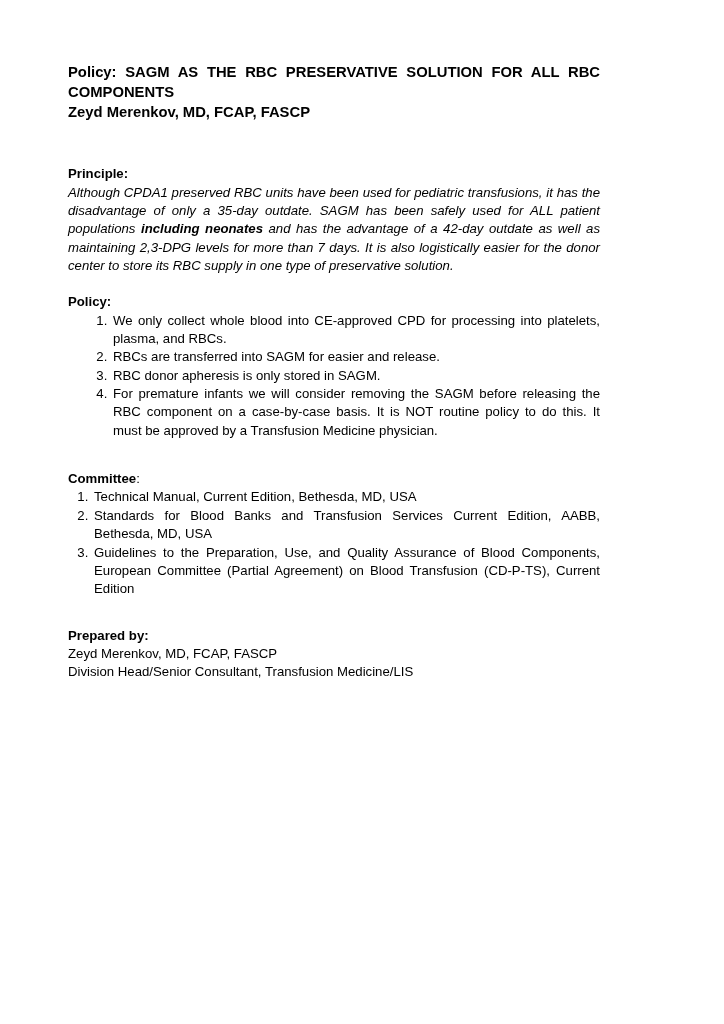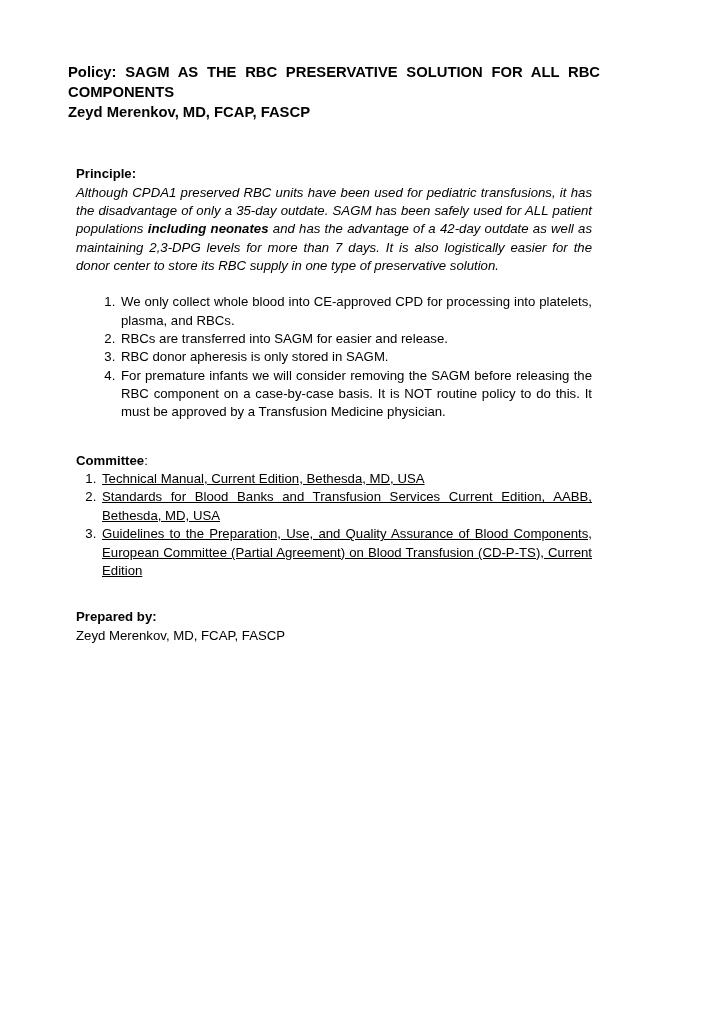--- a/index.html
+++ b/index.html
@@ -24,21 +24,21 @@
     font-size: 14.8px;
     font-weight: bold;
     line-height: 1.36;
     text-align: justify;
     margin: 0 0 43px 0;
   }
   .doc-header p {
     margin: 0;
   }
   .section {
-    margin: 8px;
+    margin: 0;
   }
   .sec-heading {
     font-weight: bold;
     margin: 0;
   }
   .sec-heading .colon-regular {
     font-weight: normal;
   }
   .body-par {
     margin: 0;
@@ -59,21 +59,20 @@
     padding-left: 43px;
   }
   .policy-list li {
     padding-left: 2px;
   }
   .ref-list {
     padding-left: 24px;
   }
   .ref-list li {
     padding-left: 2px;
-    text-decoration: underline;
   }
   .principle-section { margin-bottom: 18px; }
   .policy-section    { margin-bottom: 30px; }
   .references-section{ margin-bottom: 28px; }
   .prepared-section p { margin: 0; }
 </style>
 </head>
 <body>
 
 <div class="page">
@@ -82,35 +81,37 @@
     <p>Policy:  SAGM AS THE RBC PRESERVATIVE SOLUTION FOR ALL RBC COMPONENTS</p>
     <p>Zeyd Merenkov, MD, FCAP, FASCP</p>
   </header>
 
   <section class="section principle-section">
     <p class="sec-heading">Principle:</p>
     <p class="body-par"><span>Although CPDA1 preserved RBC units have been used for pediatric transfusions, it has the disadvantage of only a 35-day outdate.  SAGM has been safely used for ALL patient populations </span><span class="bold-inline">including neonates</span><span> and has the advantage of a 42-day outdate as well as maintaining 2,3-DPG levels for more than 7 days.  It is also logistically easier for the donor center to store its RBC supply in one type of preservative solution.</span></p>
   </section>
 
   <section class="section policy-section">
+    <p class="sec-heading">Policy:</p>
     <ol class="policy-list">
       <li>We only collect whole blood into CE-approved CPD for processing into platelets, plasma, and RBCs.</li>
       <li>RBCs are transferred into SAGM for easier and release.</li>
       <li>RBC donor apheresis is only stored in SAGM.</li>
       <li>For premature infants we will consider removing the SAGM before releasing the RBC component on a case-by-case basis.  It is NOT routine policy to do this.  It must be approved by a Transfusion Medicine physician.</li>
     </ol>
   </section>
 
   <section class="section references-section">
     <p class="sec-heading"><span>Committee</span><span class="colon-regular">:</span></p>
     <ol class="ref-list">
       <li>Technical Manual, Current Edition, Bethesda, MD, USA</li>
       <li>Standards for Blood Banks and Transfusion Services Current Edition, AABB, Bethesda, MD, USA</li>
       <li>Guidelines to the Preparation, Use, and Quality Assurance of Blood Components, European Committee (Partial Agreement) on Blood Transfusion (CD-P-TS), Current Edition</li>
     </ol>
   </section>
 
   <section class="section prepared-section">
     <p class="sec-heading">Prepared by:</p>
     <p>Zeyd Merenkov, MD, FCAP, FASCP</p>
+    <p>Division Head/Senior Consultant, Transfusion Medicine/LIS</p>
   </section>
 
 </div>
 
 </body></html>

